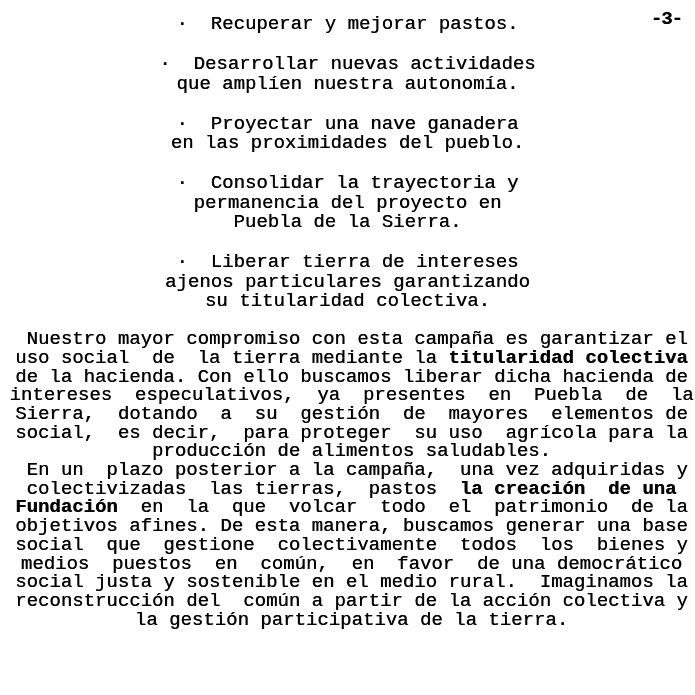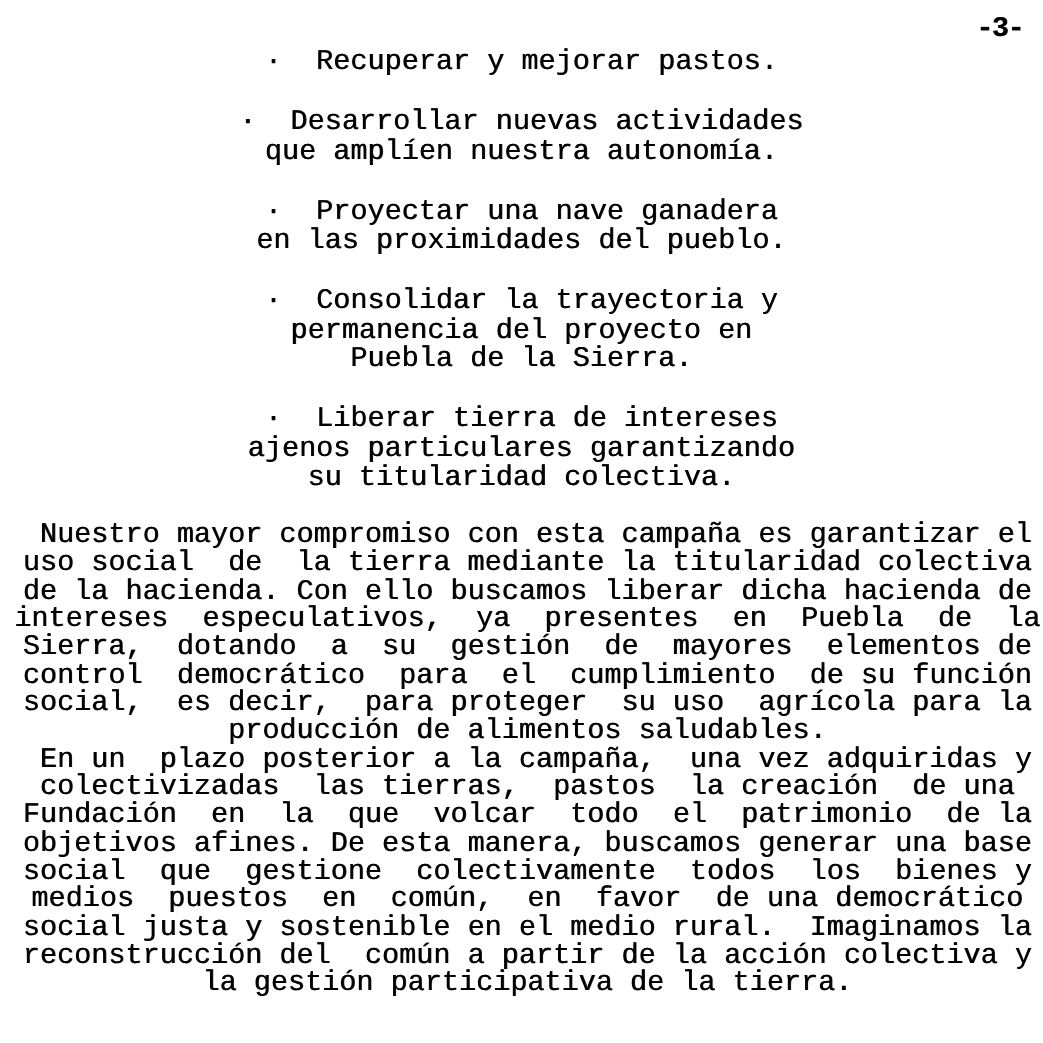--- a/index.html
+++ b/index.html
@@ -18,21 +18,21 @@
     text-shadow: 0.4px 0 0 rgba(0,0,0,0.85);
   }
   .page-number {
     position: absolute;
     top: 8px;
     right: 13px;
     font-weight: bold;
     letter-spacing: -1px;
   }
   .bullet-list {
-    padding-top: 32px;
+    padding-top: 15px;
     text-align: center;
   }
   .bullet-list .line {
     height: 19.3px;
     line-height: 19.3px;
     white-space: pre;
   }
   .bullet-item + .bullet-item {
     margin-top: 21px; 
   }
@@ -40,21 +40,21 @@
     margin-top: 19px;
     padding-left: 8px;
     text-align: center;
   }
   .pline {
     height: 18.7px;
     line-height: 18.7px;
     white-space: pre;
   }
   .b {
-    font-weight: normal;
+    font-weight: bold;
   }
 </style>
 </head>
 <body>
 
 <div>
   <div class="page-number">-3-</div>
 
   <div class="bullet-list">
       <div class="bullet-item">
@@ -80,21 +80,20 @@
       </div>
     </div>
 
   <div class="paragraphs">
       <div class="paragraph">
         <div class="pline"><span> Nuestro mayor compromiso con esta campaña es garantizar el</span></div>
         <div class="pline"><span>uso social  de  la tierra mediante la </span><span class="b">titularidad colectiva</span></div>
         <div class="pline"><span>de la hacienda. Con ello buscamos liberar dicha hacienda de</span></div>
         <div class="pline"><span>intereses  especulativos,  ya  presentes  en  Puebla  de  la</span></div>
         <div class="pline"><span>Sierra,  dotando  a  su  gestión  de  mayores  elementos de</span></div>
-        <div class="pline"><span>control  democrático  para  el  cumplimiento  de su función</span></div>
         <div class="pline"><span>social,  es decir,  para proteger  su uso  agrícola para la</span></div>
         <div class="pline"><span>producción de alimentos saludables.</span></div>
       </div>
       <div class="paragraph">
         <div class="pline"><span> En un  plazo posterior a la campaña,  una vez adquiridas y</span></div>
         <div class="pline"><span>colectivizadas  las tierras,  pastos  </span><span class="b">la creación  de una</span></div>
         <div class="pline"><span class="b">Fundación</span><span>  en  la  que  volcar  todo  el  patrimonio  de la</span></div>
         <div class="pline"><span>objetivos afines. De esta manera, buscamos generar una base</span></div>
         <div class="pline"><span>social  que  gestione  colectivamente  todos  los  bienes y</span></div>
         <div class="pline"><span>medios  puestos  en  común,  en  favor  de una democrático</span></div>

